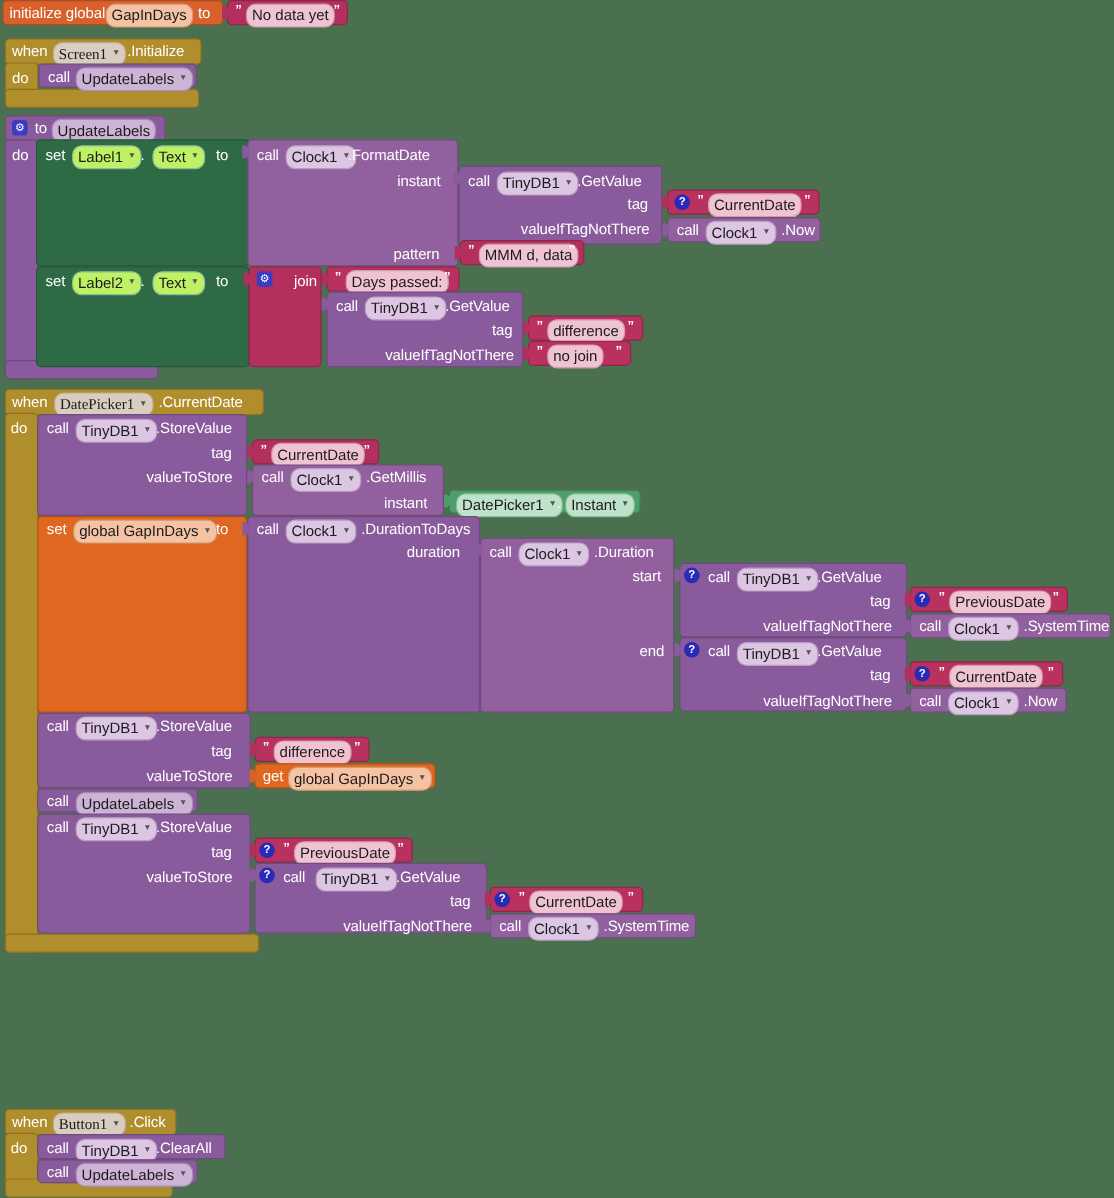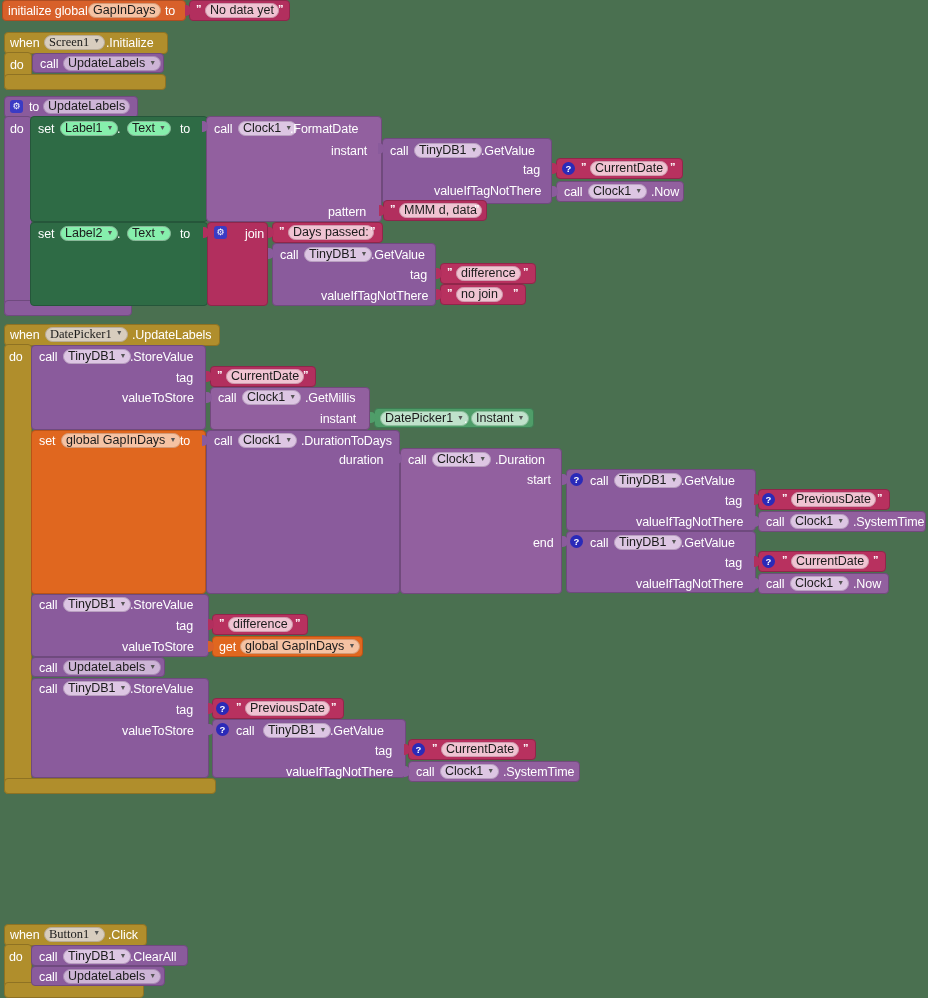--- a/index.html
+++ b/index.html
@@ -51,32 +51,32 @@
     position: absolute;
     box-sizing: border-box;
     border-radius: 8px;
     font-size: 12.5px;
     line-height: 1;
     color: #1b1b1b;
     white-space: nowrap;
     display: flex;
     align-items: center;
     padding: 0 4px;
-    height: 15px;
+    height: 20px;
   }
   .fld .caret {
     margin-left: 4px;
     font-size: 7px;
     color: #555;
     line-height: 1;
     transform: translateY(-1px);
   }
   .fld-light   { background: #d8cdbe; border: 1px solid #b7ab9a; font-family: Liberation Serif, serif; }  
   .fld-purple  { background: #ddc6e3; border: 1px solid #b9a0c0; }  
-  .fld-green   { background: #86efac; border: 1px solid #8ab89a; }  
+  .fld-green   { background: #bef264; border: 1px solid #8ab89a; }  
   .fld-getter  { background: #bfe2cb; border: 1px solid #8cbd9c; }
   .fld-orange  { background: #f5c2a3; border: 1px solid #d39a77; }
   .fld-text    { background: #f0c3d2; border: 1px solid #cf9cae; }
   .fld-proc    { background: #cdb4d6; border: 1px solid #a98cb4; }
 
   
   .q {
     position: absolute;
     color: #ffffff;
     font-size: 11px;
@@ -273,21 +273,21 @@
   <div class="q" style="left:513px; top:288px;">”</div>
 
   <div class="blk gold" style="left:4px; top:324px; width:216px; height:22px;"></div>
   <div class="blk gold" style="left:4px; top:344px; width:28px; height:450px;"></div>
   <div class="blk gold" style="left:4px; top:778px; width:212px; height:16px;"></div>
   <div class="lbl" style="left:10px; top:329px;">when</div>
   <div class="fld fld-light" style="left:45px; top:327px;">
       <span>DatePicker1</span>
       <span class="caret">▼</span>
     </div>
-  <div class="lbl" style="left:132px; top:329px;">.UpdateLabels</div>
+  <div class="lbl" style="left:132px; top:329px;">.CurrentDate</div>
   <div class="lbl" style="left:9px; top:351px;">do</div>
 
   <div class="blk purple" style="left:31px; top:345px; width:175px; height:85px;"></div>
   <div class="lbl" style="left:39px; top:351px;">call</div>
   <div class="fld fld-purple" style="left:63px; top:349px;">
       <span>TinyDB1</span>
       <span class="caret">▼</span>
     </div>
   <div class="lbl" style="left:130px; top:351px;">.StoreValue</div>
   <div class="lbl" style="left:176px; top:372px;">tag</div>

